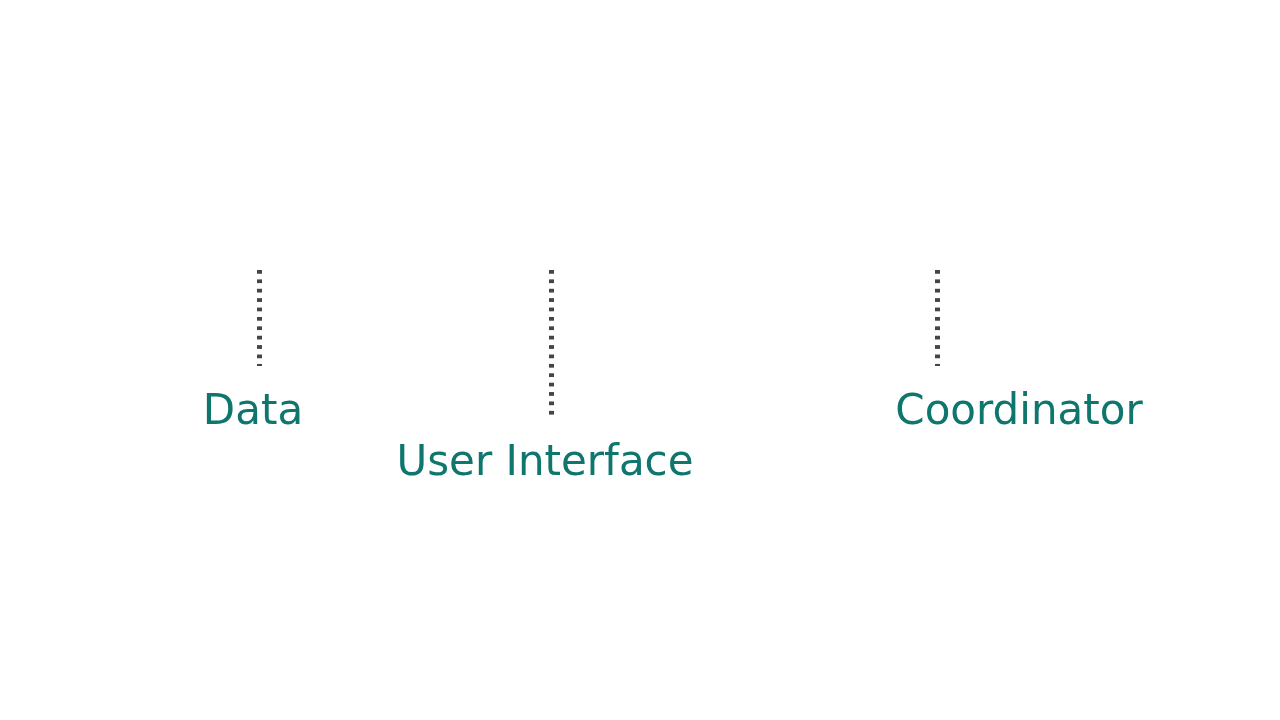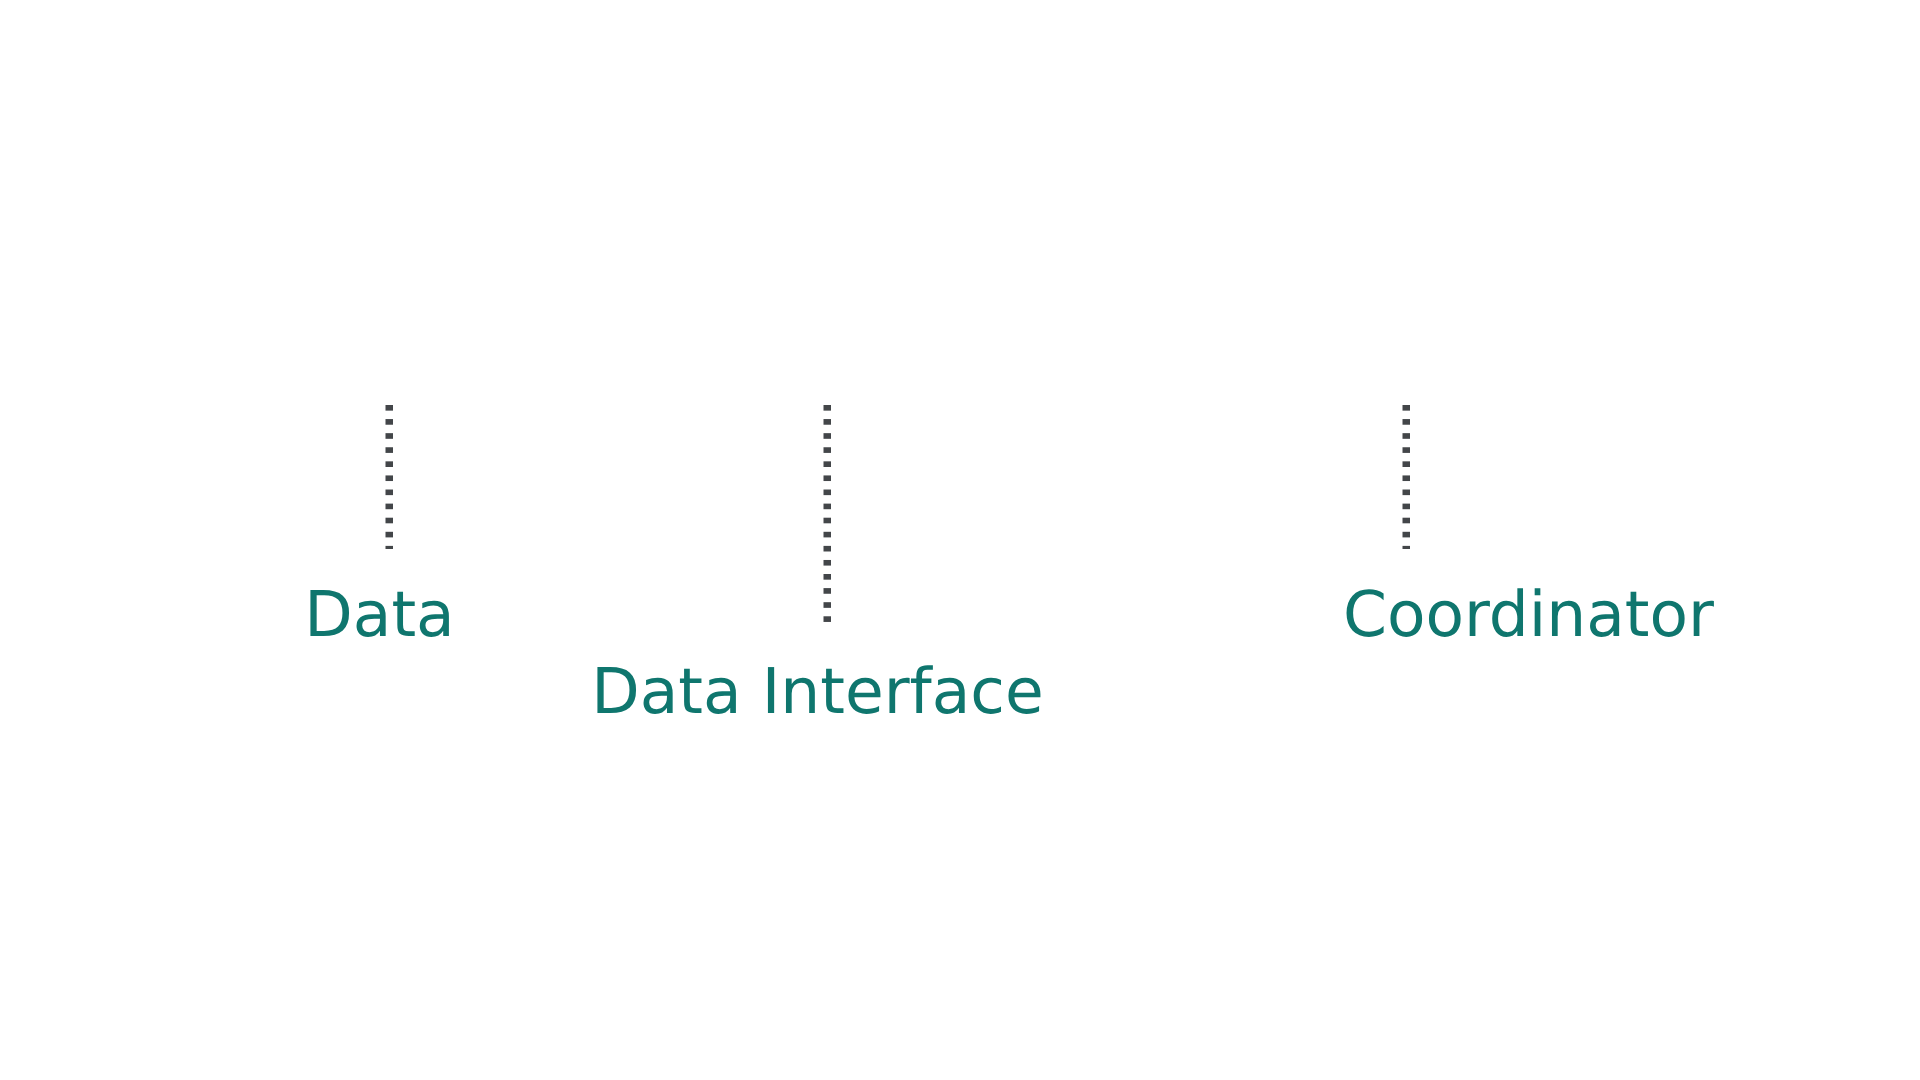--- a/index.html
+++ b/index.html
@@ -75,16 +75,16 @@
 <body>
 
 <div class="slide">
 
 
   <div class="leader leader-model"></div>
   <div class="leader leader-view"></div>
   <div class="leader leader-controller"></div>
 
   <div class="label label-data">Data</div>
-  <div class="label label-ui">Data Interface</div>
+  <div class="label label-ui">User Interface</div>
   <div class="label label-coord">Coordinator</div>
 
 </div>
 
 </body></html>

